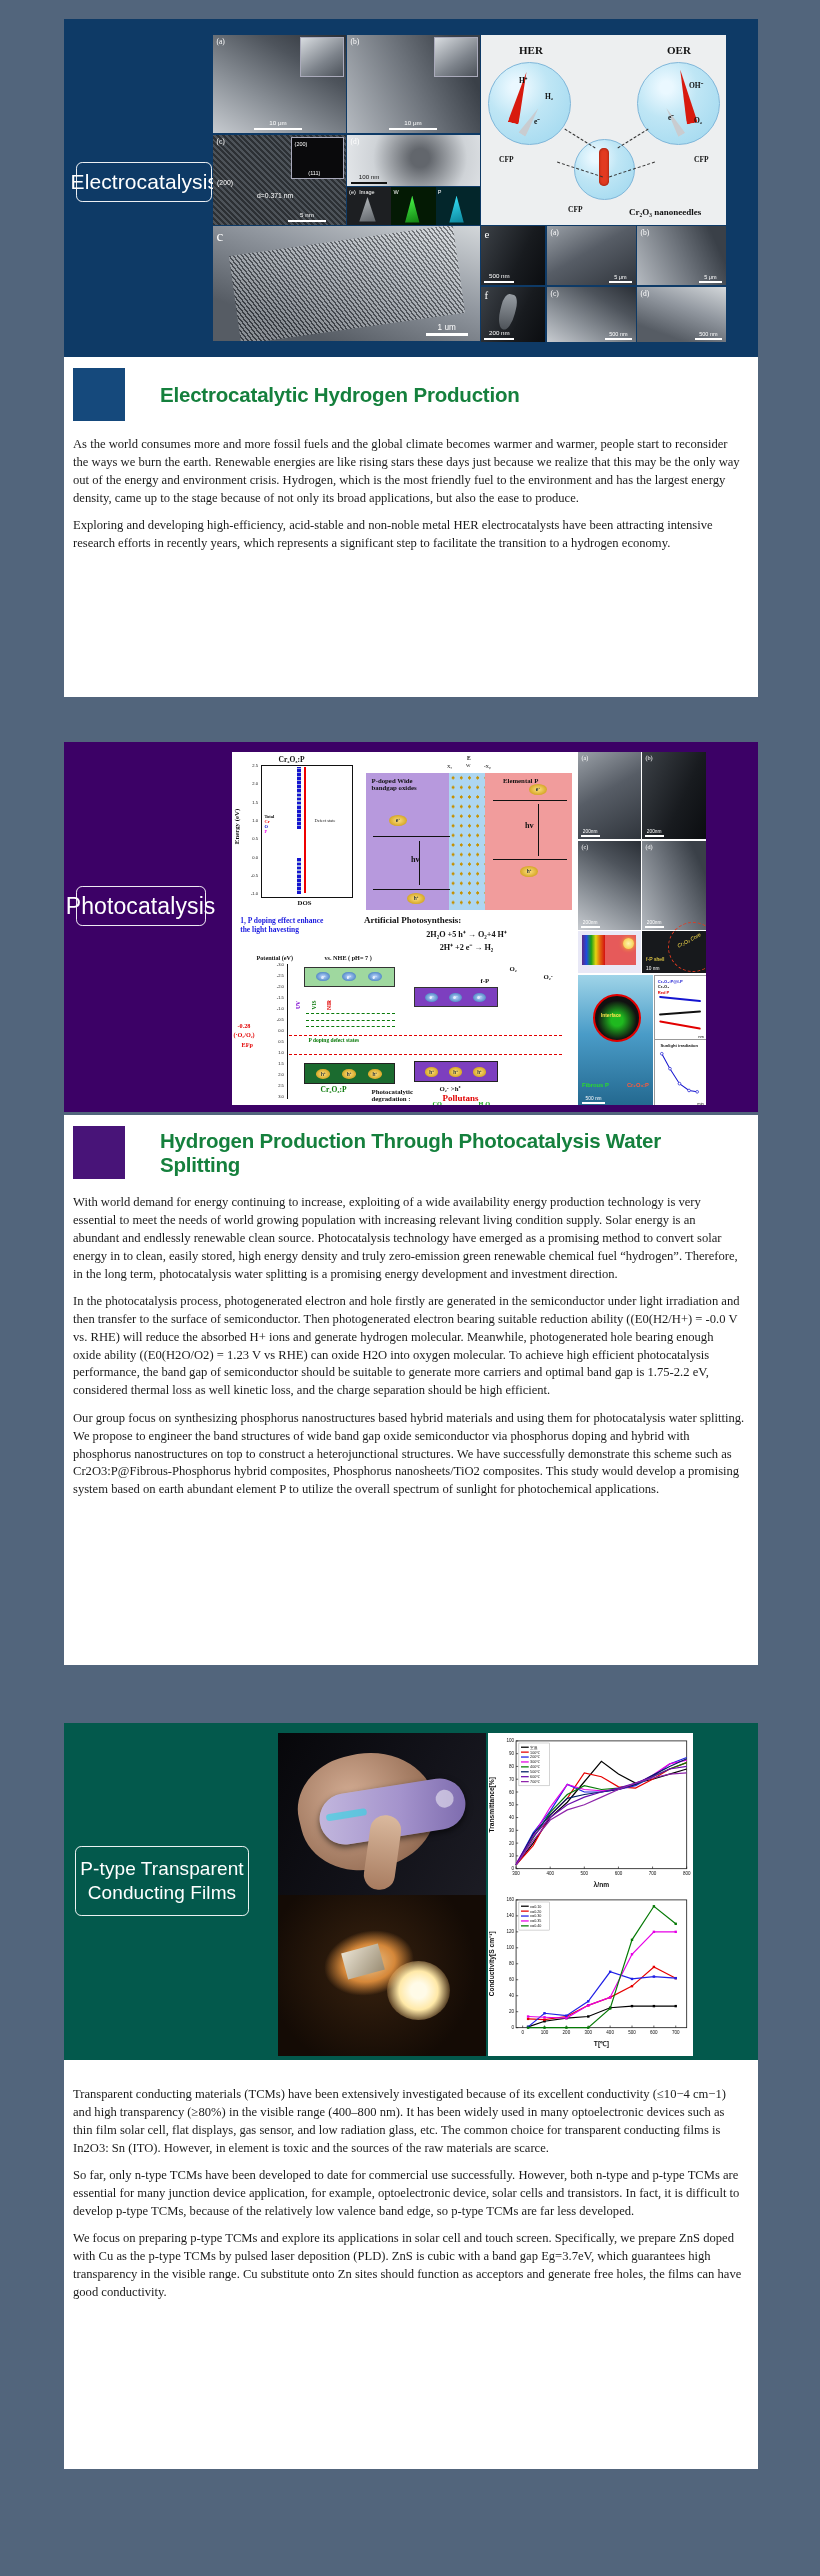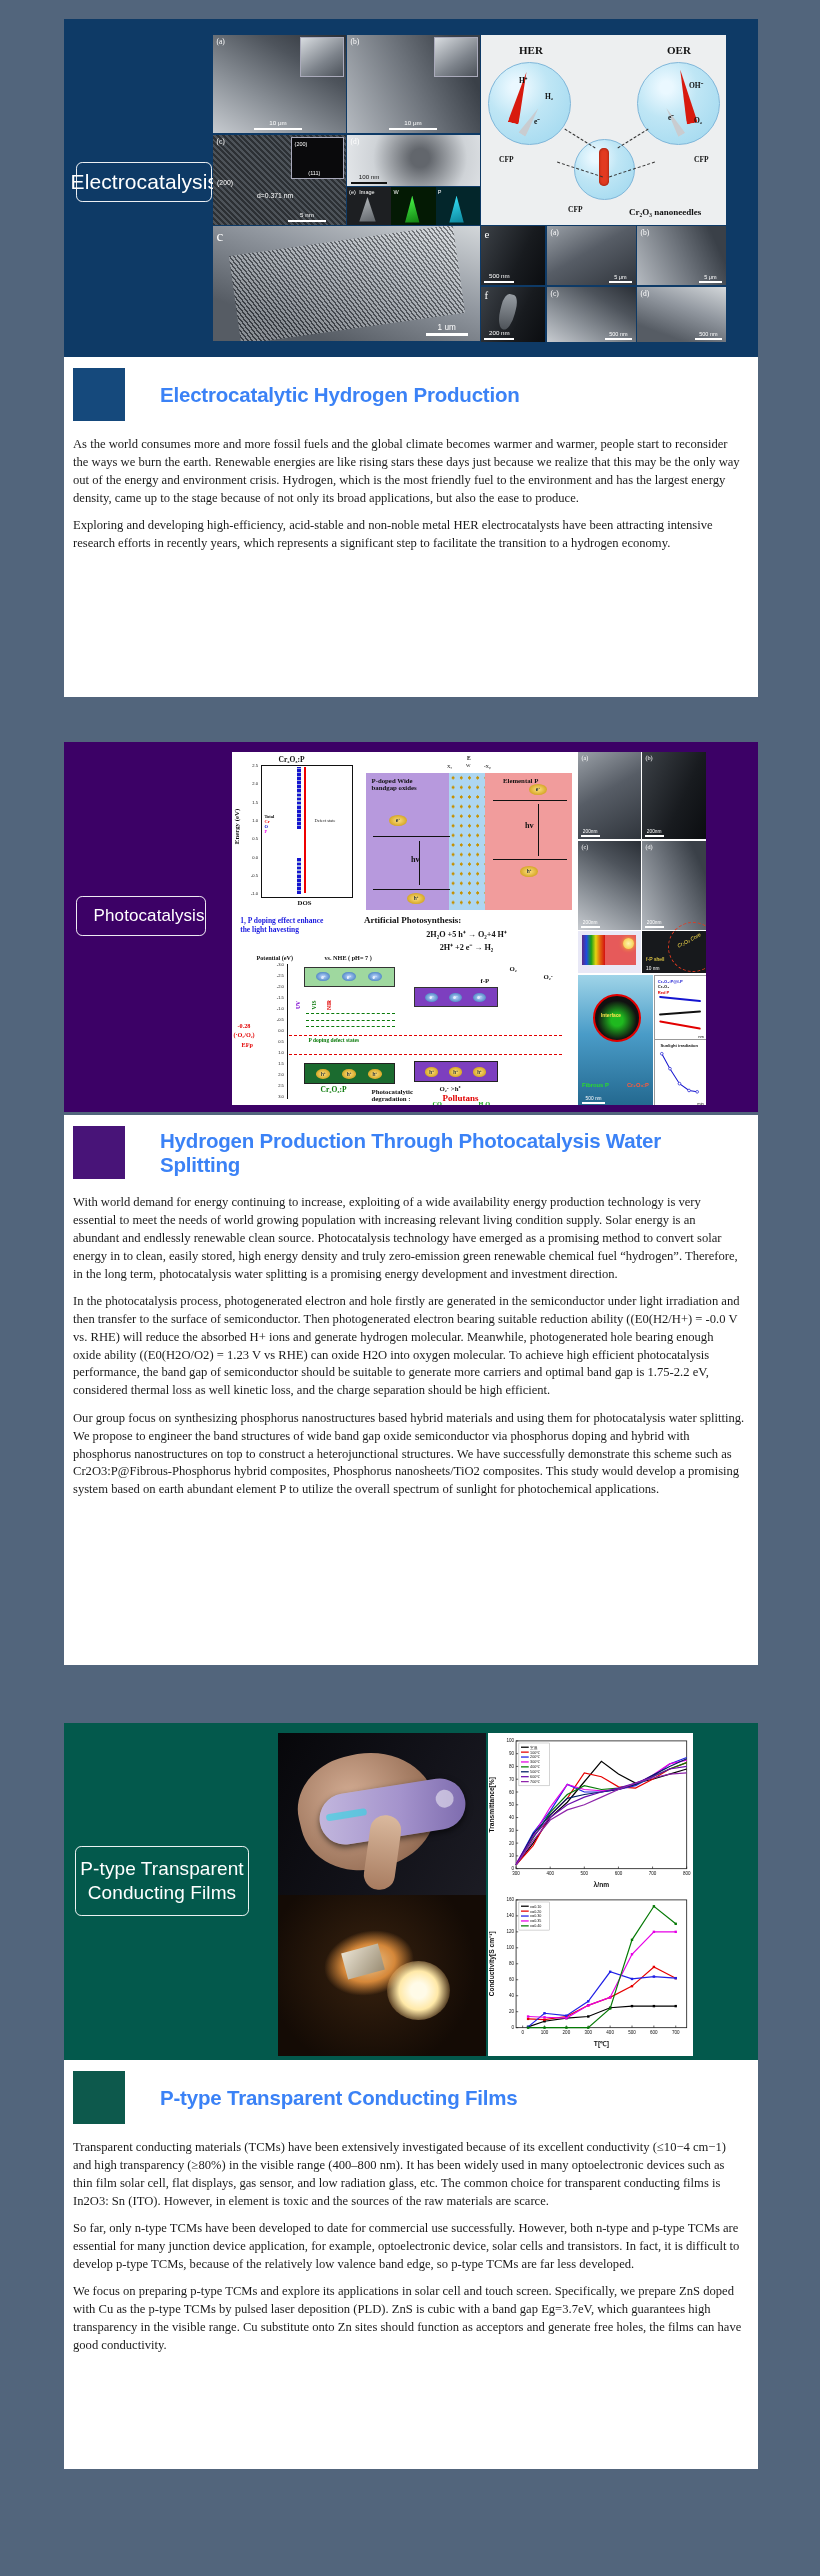--- a/index.html
+++ b/index.html
@@ -8,21 +8,21 @@
   
   .banner{position:absolute;left:64px;width:694px;}
   .label-box{position:absolute;color:#fff;border:1.4px solid rgba(255,255,255,.92);border-radius:6.2px;
     display:flex;align-items:center;justify-content:center;text-align:center;
     font-family:"Liberation Sans",sans-serif;letter-spacing:0.1px;}
   
   .card{position:absolute;left:64px;width:694px;background:#fff;box-sizing:border-box;
     padding:11px 13.7px 0 9px;overflow:hidden;}
   .heading{display:flex;align-items:center;}
   .hsq{width:52px;height:53px;flex:none;}
-  .htitle{margin-left:35px;font-size:20.5px;font-weight:bold;color:#3b82f6;letter-spacing:-0.2px;
+  .htitle{margin-left:35px;font-size:20.5px;font-weight:bold;color:#15803d;letter-spacing:-0.2px;
     font-family:"Liberation Sans",sans-serif;}
   .body-text{font-family:"Liberation Serif",serif;font-size:12.6px;line-height:1.42;color:#1b1b1b;
     margin:9.6px 0 0 0;}
   .card .body-text:first-of-type{margin-top:15px;}
   
   .sem{position:absolute;overflow:hidden;color:#fff;}
   .g1{background:linear-gradient(32deg,#c7cbd0,#8a9097 35%,#4e545c 70%,#2a2f36);}
   .g2{background:linear-gradient(150deg,#9aa0a7,#575d66 45%,#30353c);}
   .g3{background:linear-gradient(65deg,#b5bac0,#6d737b 50%,#3a4048 85%);}
   .g4{background:linear-gradient(200deg,#d3d7da,#9298a0 40%,#565c64 80%);}
@@ -194,21 +194,21 @@
 <div class="card" style="top:357px;height:340px;">
   <div class="heading">
     <div class="hsq" style="background:#15497c;"></div>
     <div class="htitle">Electrocatalytic Hydrogen Production</div>
   </div>
   <p class="body-text">As the world consumes more and more fossil fuels and the global climate becomes warmer and warmer, people start to reconsider the ways we burn the earth. Renewable energies are like rising stars these days just because we realize that this may be the only way out of the energy and environment crisis. Hydrogen, which is the most friendly fuel to the environment and has the largest energy density, came up to the stage because of not only its broad applications, but also the ease to produce.</p>
   <p class="body-text">Exploring and developing high-efficiency, acid-stable and non-noble metal HER electrocatalysts have been attracting intensive research efforts in recently years, which represents a significant step to facilitate the transition to a hydrogen economy.</p>
 </div>
 
 <div class="banner" style="top:742px;height:370px;background:#3c0166;">
-  <div class="label-box" style="left:11.6px;top:154px;width:128px;height:38px;font-size:17px;justify-content:flex-end;">
+  <div class="label-box" style="left:11.6px;top:144px;width:128px;height:38px;font-size:23px;">
     <span>Photocatalysis</span>
   </div>
 
   <div class="fig2" style="left:168px;top:10.3px;width:474px;height:353px;">
 
     <div class="abs" style="left:5.5px;top:2.7px;width:123px;height:156px;">
       <div class="f2t" style="left:41px;top:0;font-weight:bold;font-size:7.5px;">Cr₂O₃:P</div>
       <div class="f2t" style="left:-19px;top:68px;font-weight:bold;font-size:6.8px;transform:rotate(-90deg);">Energy (eV)</div>
       <div class="mini-axis" style="left:23px;top:9.6px;width:90px;height:131px;border:1px solid #111;"></div>
       <div class="tickcol" style="left:6.8px;top:8.2px;height:133px;width:13.7px;">
@@ -621,21 +621,17 @@
         <text x="60" y="35" font-size="5.3" fill="#111" font-family="Liberation Sans,sans-serif">x=0.30</text>
         <line x1="47" y1="40" x2="58" y2="40" stroke="#e600e6" stroke-width="1.8"></line>
         <text x="60" y="42" font-size="5.3" fill="#111" font-family="Liberation Sans,sans-serif">x=0.35</text>
         <line x1="47" y1="47" x2="58" y2="47" stroke="#067a06" stroke-width="1.8"></line>
         <text x="60" y="49" font-size="5.3" fill="#111" font-family="Liberation Sans,sans-serif">x=0.40</text>
       </svg>
   </div>
 </div>
 
 <div class="card" style="top:2060px;height:409px;">
-  <div class="heading">
-    <div class="hsq" style="background:#0d594c;"></div>
-    <div class="htitle">P-type Transparent Conducting Films</div>
-  </div>
   <p class="body-text">Transparent conducting materials (TCMs) have been extensively investigated because of its excellent  conductivity (≤10−4 cm−1) and high transparency (≥80%) in the visible range (400–800 nm). It has been widely used in many optoelectronic devices such as thin film solar cell, flat displays, gas sensor, and low radiation glass, etc. The common choice for transparent conducting films is In2O3: Sn (ITO). However, in element is toxic and the sources of the raw materials are scarce.</p>
   <p class="body-text">So far, only n-type TCMs have been developed to date for commercial use successfully. However, both n-type and p-type TCMs are essential for many junction device application, for example, optoelectronic device, solar cells and transistors. In fact, it is difficult to develop p-type TCMs, because of the relatively low valence band edge, so p-type TCMs are far less developed.</p>
   <p class="body-text">We focus on preparing p-type TCMs and explore its applications in solar cell and touch screen. Specifically, we prepare ZnS doped with Cu as the p-type TCMs by pulsed laser deposition (PLD). ZnS is cubic with a band gap Eg=3.7eV, which guarantees high transparency in the visible range. Cu substitute onto Zn sites should function as acceptors and generate free holes, the films can have good conductivity.</p>
 </div>
 
 
 </body></html>

